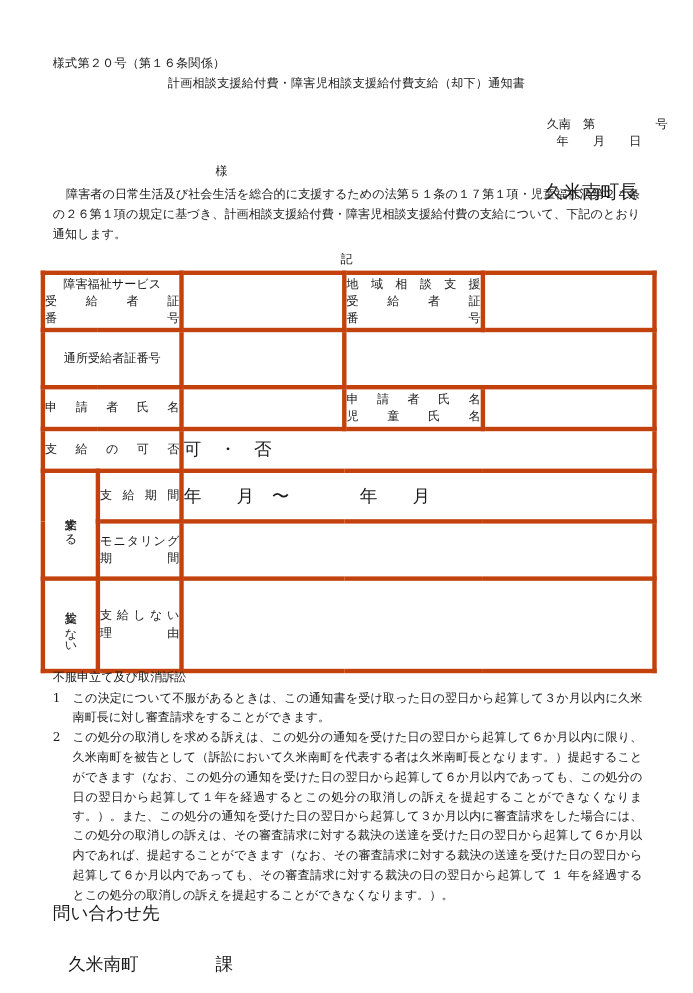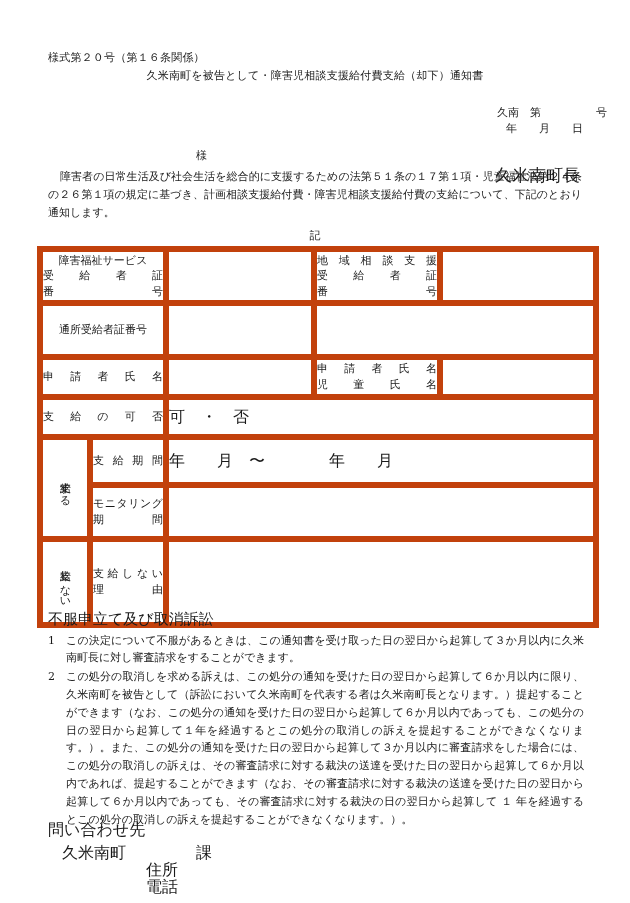--- a/index.html
+++ b/index.html
@@ -49,21 +49,21 @@
   
   #main-table {
     position: absolute;
     left: 37px; top: 246px;
     width: 556px;
     border-collapse: collapse;
     table-layout: fixed;
     font-size: 11px;
   }
   #main-table td {
-    border: 6px solid #c2410c;
+    border: 4px solid #c2410c;
     padding: 0;
     vertical-align: middle;
     position: relative;
   }
   
   .lbl {
     padding: 3px 6px;
     text-align: center;
   }
   .spread {
@@ -100,46 +100,46 @@
     letter-spacing: 1px;
     line-height: 1;
     font-size: 11px;
   }
   .vcell { text-align: center; padding: 4px 0; }
 
   .ctr-val { text-align: left; font-size: 16px; }
 
   
   #appeal-section { left: 48px; top: 608px; width: 536px; }
-  #appeal-heading { font-size: 15px; line-height: 1.5; }
+  #appeal-heading { font-size: 11px; line-height: 1.5; }
   .appeal-item {
     display: flex;
     font-size: 11px;
     line-height: 1.62;
     margin-top: 1px;
   }
   .appeal-num  { width: 18px; flex: 0 0 18px; }
   .appeal-text { flex: 1 1 auto; text-align: justify; }
 
   
   #contact-section { left: 48px; top: 818px; width: 400px; font-size: 16px; }
   #contact-heading { line-height: 1.55; }
-  .contact-row { position: relative; height: 17px; }
+  .contact-row { position: relative; height: 17px; margin-top: 24px; }
   .contact-town  { position: absolute; left: 14px;  top: 0; }
   .contact-dept  { position: absolute; left: 148px; top: 0; }
   .contact-field { position: absolute; left: 98px;  top: 0; }
 </style>
 </head>
 <body>
 
 <div class="page">
 
   <div class="t" id="form-code">様式第２０号（第１６条関係）</div>
 
-  <div class="t" id="doc-title">久米南町を被告として・障害児相談支援給付費支給（却下）通知書</div>
+  <div class="t" id="doc-title">計画相談支援給付費・障害児相談支援給付費支給（却下）通知書</div>
 
   <div class="t" id="doc-number">久南　第　　　　　号</div>
 
   <div class="t" id="doc-date">年　　月　　日</div>
 
   <div class="t" id="recipient-line">様</div>
 
   <div class="t" id="issuer-line">久米南町長</div>
 
   <div class="t" id="intro-paragraph">障害者の日常生活及び社会生活を総合的に支援するための法第５１条の１７第１項・児童福祉法第２４条の２６第１項の規定に基づき、計画相談支援給付費・障害児相談支援給付費の支給について、下記のとおり通知します。</div>

